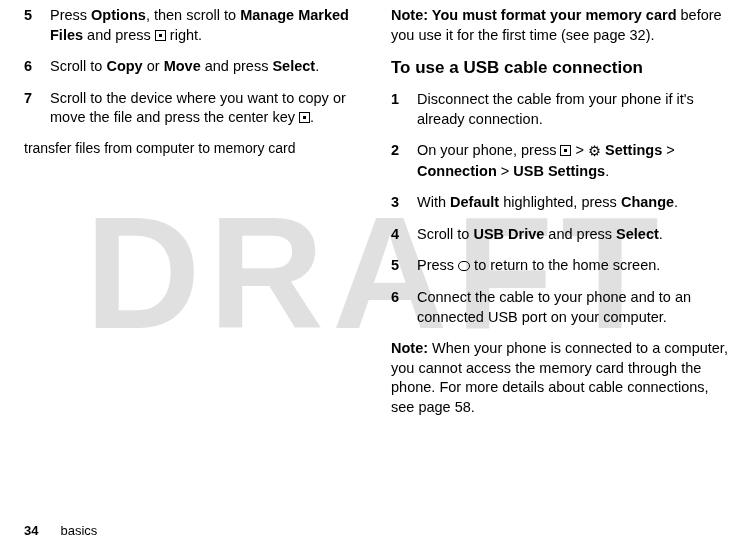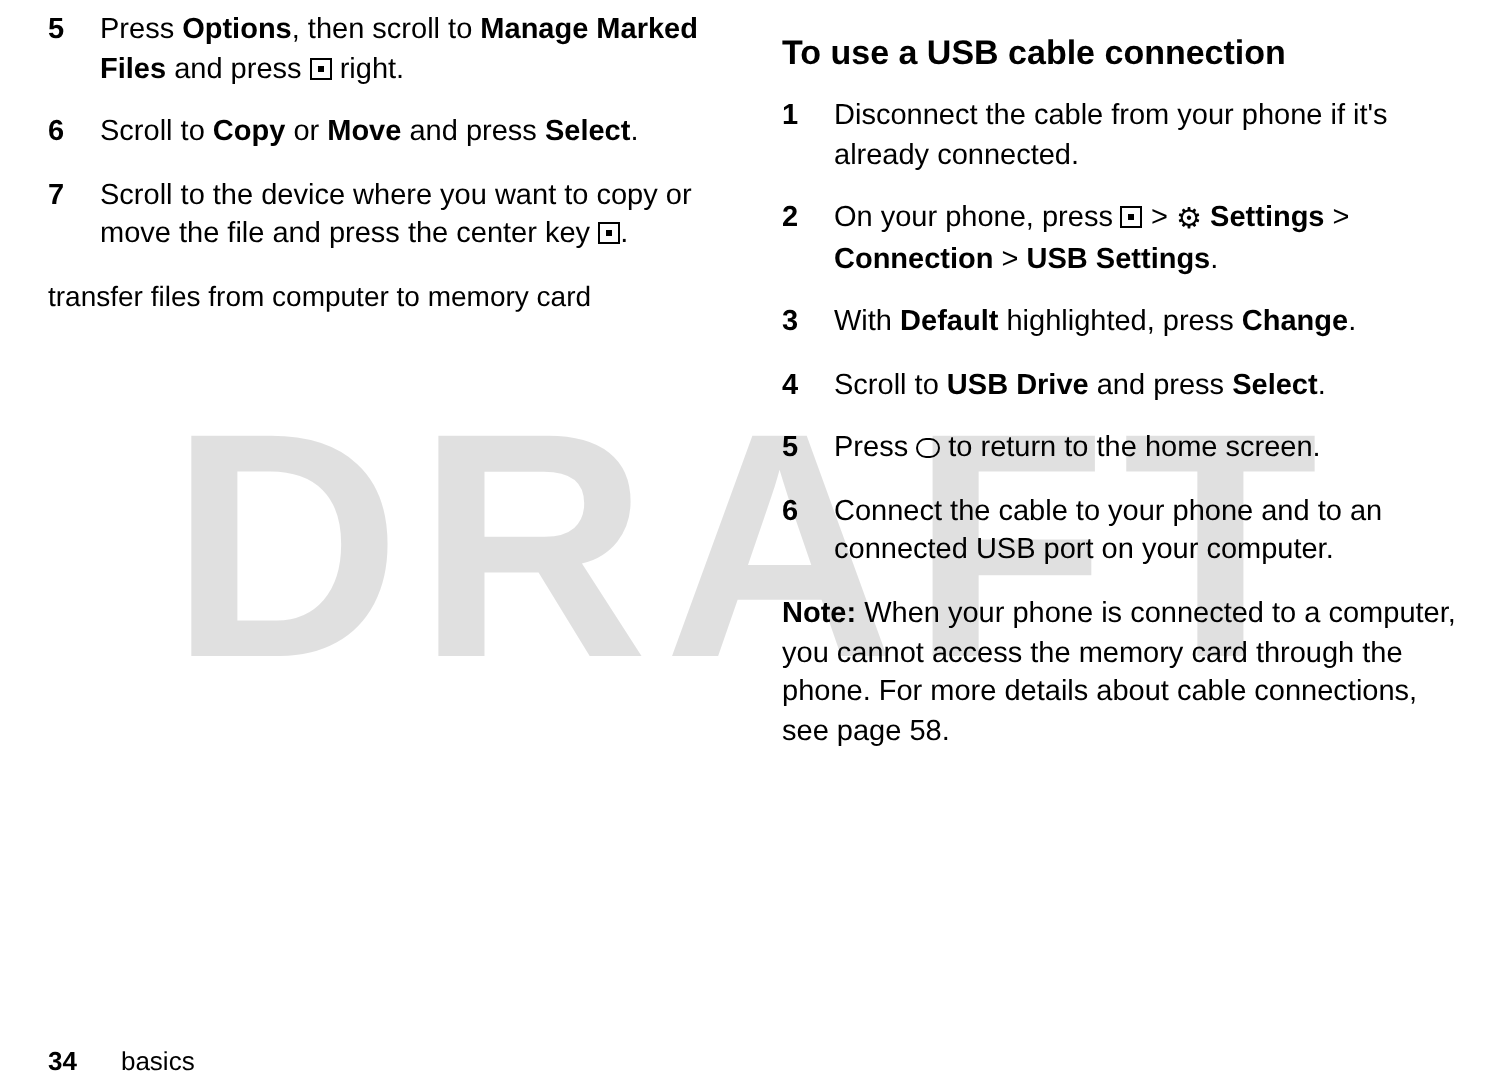--- a/index.html
+++ b/index.html
@@ -134,26 +134,29 @@
         <span>Scroll to the device where you want to copy or move the file and press the center key </span><span class="sym-nav"></span><span>.</span>
       </div>
     </div>
 
     <h2 class="heading2">transfer files from computer to memory card</h2>
 
   </div>
 
   <div class="col">
 
+    <p class="para">
+      <span class="bold">Note: You must format your memory card</span><span> before you use it for the first time (see page 32).</span>
+    </p>
 
     <h3 class="heading3">To use a USB cable connection</h3>
 
     <div class="step">
       <div class="step-num">1</div>
-      <div class="step-body">Disconnect the cable from your phone if it's already connected.</div>
+      <div class="step-body">Disconnect the cable from your phone if it's already connection.</div>
     </div>
 
     <div class="step">
       <div class="step-num">2</div>
       <div class="step-body">
         <span>On your phone, press </span><span class="sym-nav"></span><span> &gt; </span><span class="sym-gear">⚙</span><span> </span><span class="bold">Settings</span><span> &gt;</span> <span class="bold">Connection</span><span> &gt; </span><span class="bold">USB Settings</span><span>.</span>
       </div>
     </div>
 
     <div class="step">

